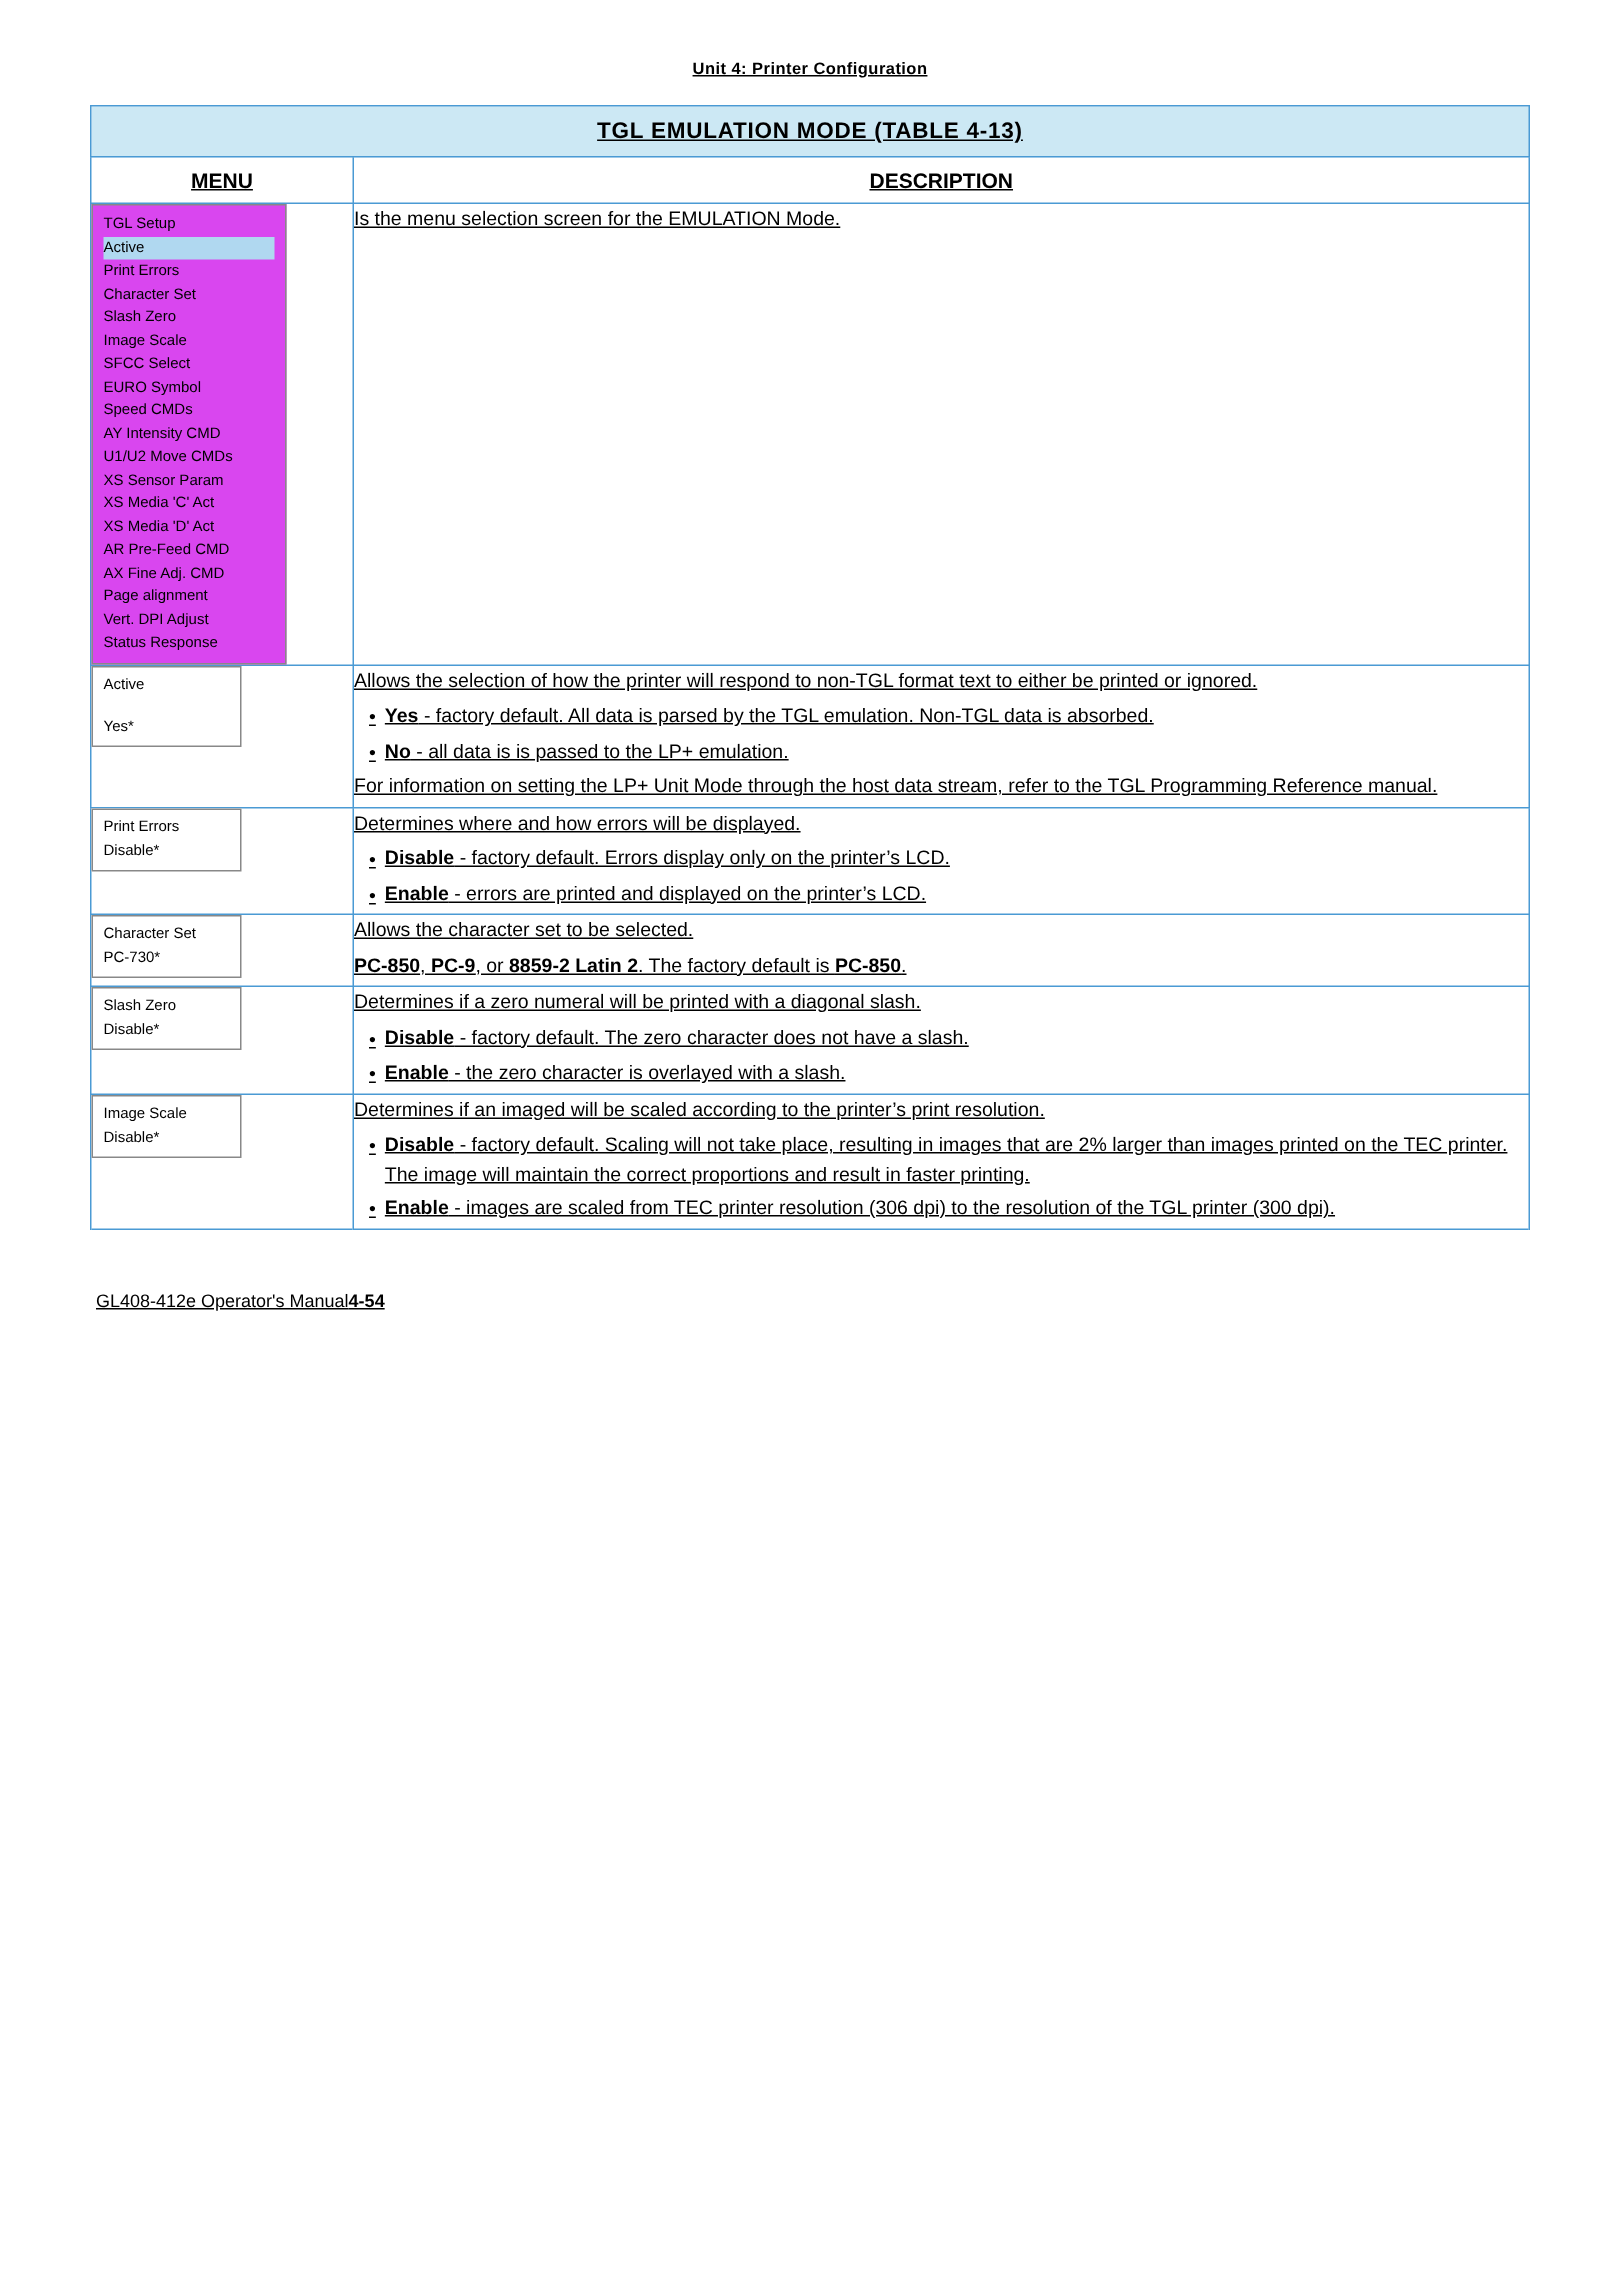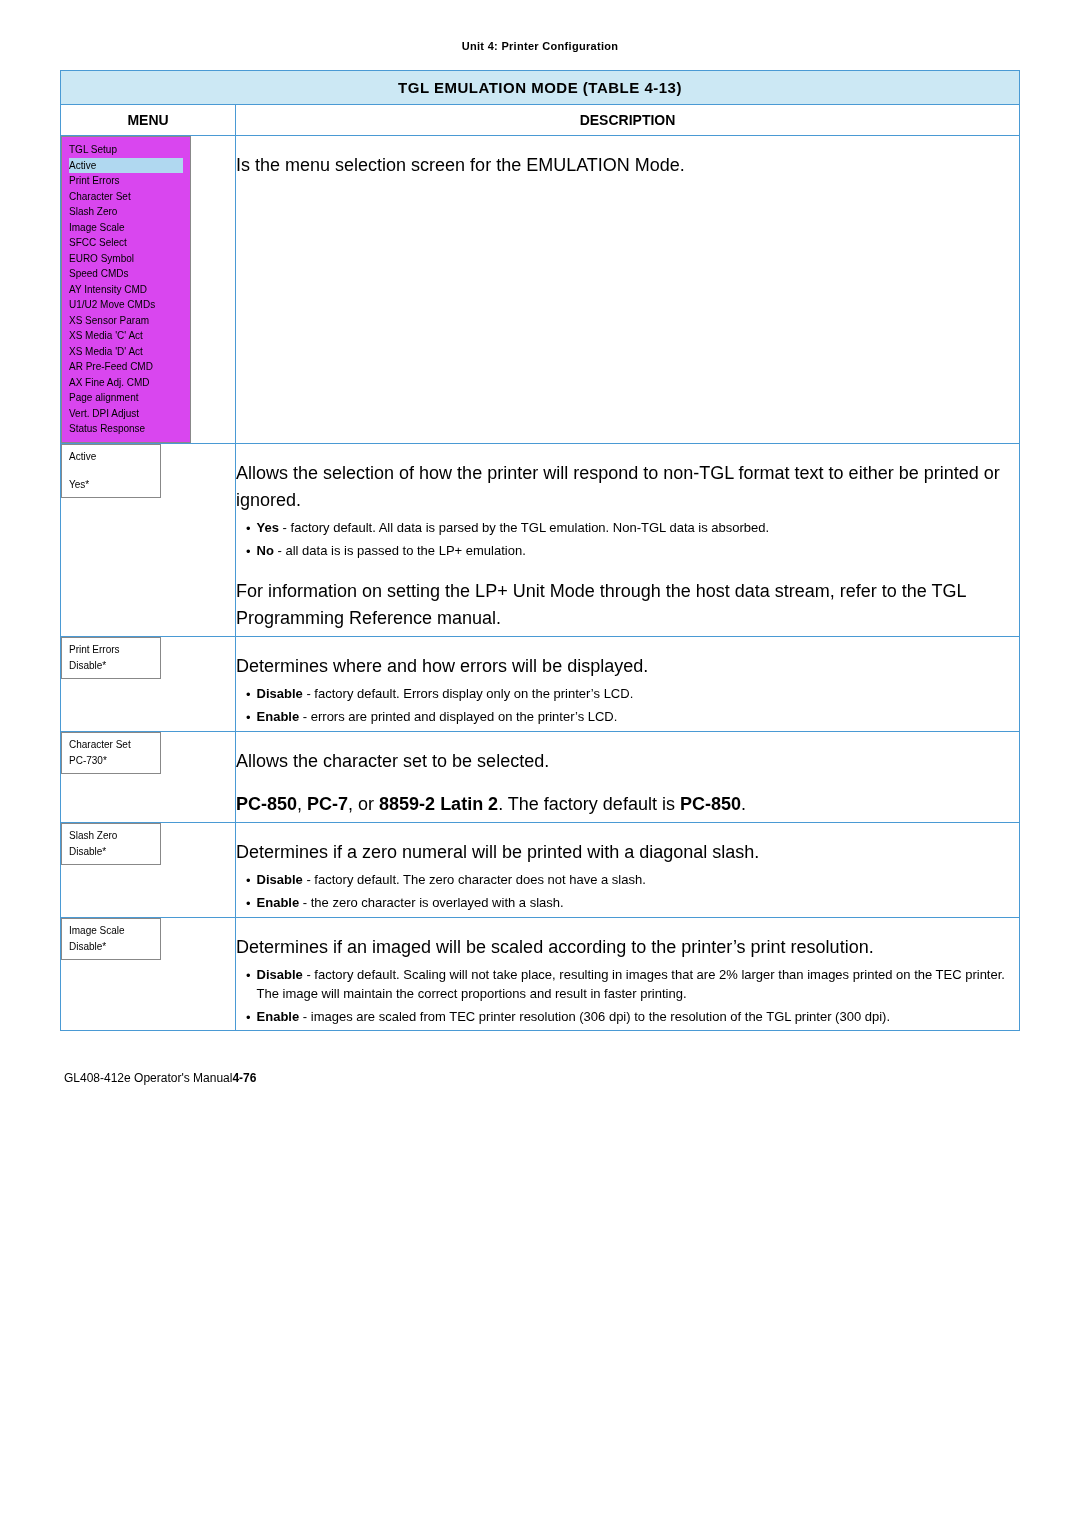--- a/index.html
+++ b/index.html
@@ -11,20 +11,21 @@
       width: 1080px;
       min-height: 1528px;
       padding: 0;
     }
     .page {
       width: 1080px;
       min-height: 1528px;
       padding: 40px 60px 60px 60px;
       display: flex;
       flex-direction: column;
+      text-decoration: underline;
     }
     .page-header {
       text-align: center;
       font-size: 11px;
       font-weight: bold;
       margin-bottom: 18px;
       letter-spacing: 0.3px;
     }
     .main-table {
       border-collapse: collapse;
@@ -90,24 +91,23 @@
       border: 1px solid #888;
       padding: 4px 7px;
       font-size: 10px;
       line-height: 1.6;
       display: inline-block;
       min-width: 100px;
       background: #fff;
       margin-bottom: 2px;
     }
     .desc-text {
-      font-size: 18px;
+      font-size: 13px;
       line-height: 1.5;
       margin-bottom: 4px;
-      margin-top: 16px;
     }
     .desc-bullet {
       font-size: 13px;
       line-height: 1.5;
       margin-left: 10px;
       margin-bottom: 3px;
       display: flex;
       align-items: flex-start;
     }
     .bullet-dot {
@@ -180,21 +180,21 @@
             <div class="desc-bullet">
               <span class="bullet-dot">•</span>
               <span><b>Enable</b> - errors are printed and displayed on the printer’s LCD.</span>
             </div>
           </td>
         </tr>
         <tr class="data-row">
           <td class="menu-col"><div class="small-menu-box"><span style="display: block; font-size: 10px;">Character Set</span><span style="display: block; font-size: 10px;">PC-730*</span></div></td>
           <td class="desc-col">
             <p class="desc-text">Allows the character set to be selected.</p>
-            <p class="desc-text"><b>PC-850</b>, <b>PC-7</b>, or <b>8859-2 Latin 2</b>. The factory default is <b>PC-850</b>.</p>
+            <p class="desc-text"><b>PC-850</b>, <b>PC-9</b>, or <b>8859-2 Latin 2</b>. The factory default is <b>PC-850</b>.</p>
           </td>
         </tr>
         <tr class="data-row">
           <td class="menu-col"><div class="small-menu-box"><span style="display: block; font-size: 10px;">Slash Zero</span><span style="display: block; font-size: 10px;">Disable*</span></div></td>
           <td class="desc-col">
             <p class="desc-text">Determines if a zero numeral will be printed with a diagonal slash.</p>
             <div class="desc-bullet">
               <span class="bullet-dot">•</span>
               <span><b>Disable</b> - factory default. The zero character does not have a slash.</span>
             </div>
@@ -216,16 +216,16 @@
               <span class="bullet-dot">•</span>
               <span><b>Enable</b> - images are scaled from TEC printer resolution (306 dpi) to the resolution of the TGL printer (300 dpi).</span>
             </div>
           </td>
         </tr>
       </tbody>
   </table>
 
   <div class="page-footer">
     <span>GL408-412e Operator's Manual</span>
-    <span style="font-weight:bold;">4-76</span>
+    <span style="font-weight:bold;">4-54</span>
     <span class="spacer"></span>
   </div>
 </div>
 
 </body></html>

